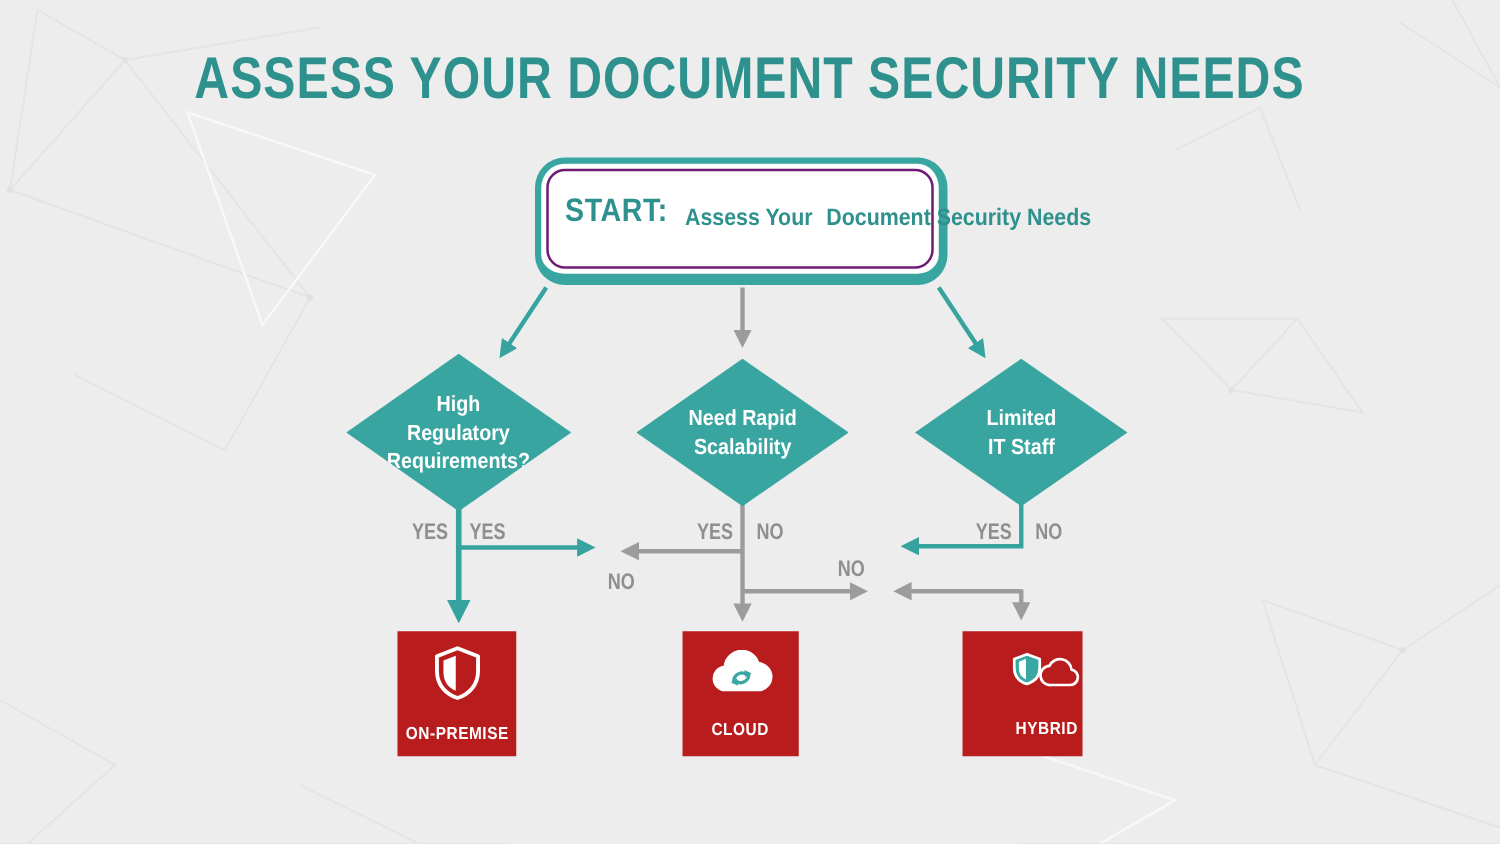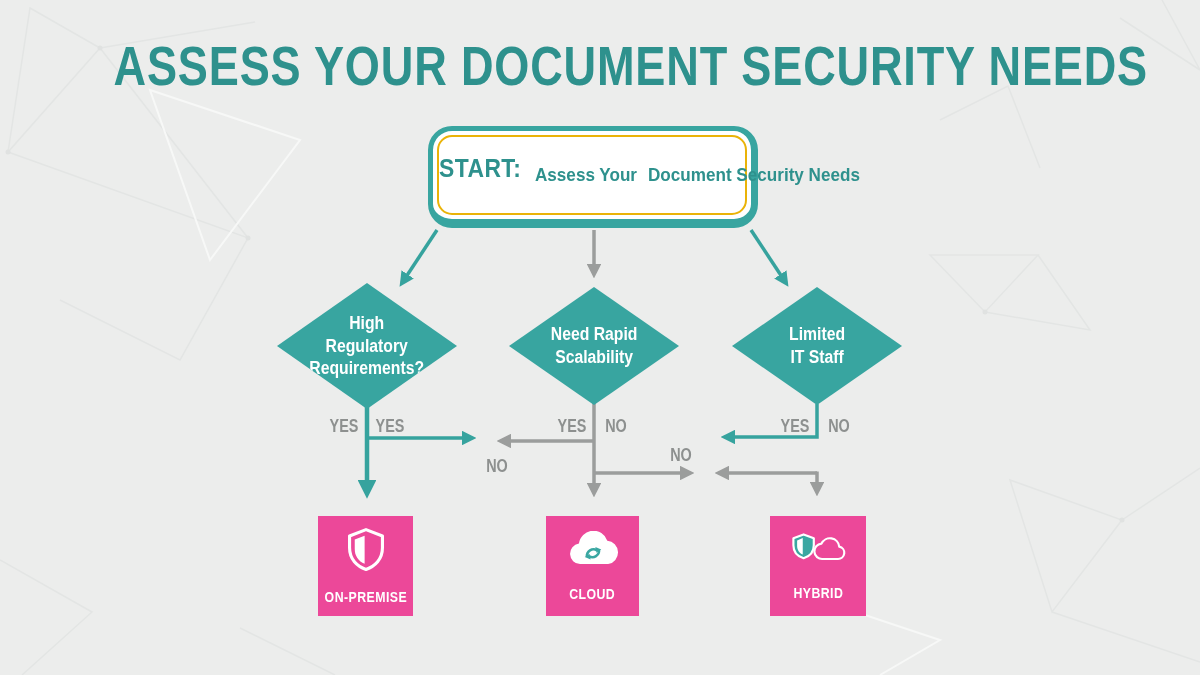--- a/index.html
+++ b/index.html
@@ -4,34 +4,34 @@
 <style>
   html,body{margin:0;padding:0;background:#d8d9d8;}
   .canvas{
     position:relative;width:1200px;height:675px;overflow:hidden;
     background:#ecedec;
     font-family:"Liberation Sans",sans-serif;
   }
   svg.bg{position:absolute;inset:0;z-index:0;}
   .title{
     position:absolute;top:34px;left:0;right:0;margin:0;
-    text-align:right;z-index:2;
-    font-size:55px;font-weight:bold;color:#2e918d;letter-spacing:1px;
+    text-align:center;z-index:2;
+    font-size:47px;font-weight:bold;color:#2e918d;letter-spacing:1px;
     white-space:nowrap;
   }
   .title .cx{display:inline-block;transform:scaleX(.82);transform-origin:center;}
   
   .start-node{
     position:absolute;left:428px;top:126px;width:330px;height:102px;z-index:2;
     background:#fff;border:5px solid #38a5a0;border-bottom-width:9px;border-right-width:7px;
     border-radius:24px;box-sizing:border-box;
   }
   .start-inner{
-    position:absolute;inset:4px;border:2px solid #eab308;border-radius:15px;
-    display:flex;align-items:center;box-sizing:border-box;
+    position:absolute;inset:4px;border:2px solid #701a75;border-radius:15px;
+    display:flex;align-items:center;padding-left:13px;box-sizing:border-box;
   }
   .start-prefix{font-size:26px;font-weight:bold;color:#2e918d;letter-spacing:.5px;
     display:inline-block;transform:scaleX(.88);transform-origin:left center;margin-top:-14px;}
   .start-lines{display:flex;flex-direction:row;margin-left:2px;line-height:1.25;}
   .start-lines span{font-size:19px;font-weight:bold;color:#2e918d;
     display:inline-block;transform:scaleX(.9);transform-origin:left center;white-space:nowrap;}
   
   svg.connectors{position:absolute;inset:0;z-index:1;}
   
   .diamond{
@@ -45,26 +45,26 @@
   #d1{left:277px;top:283px;width:180px;height:126px;}
   #d2{left:509px;top:287px;width:170px;height:118px;}
   #d3{left:732px;top:287px;width:170px;height:118px;}
   
   .ynlabel{
     position:absolute;z-index:2;color:#8d908f;font-weight:bold;font-size:18px;
     transform:translate(-50%,-50%) scaleX(.8);transform-origin:center;white-space:nowrap;
   }
   
   .outcome{
-    position:absolute;top:516px;height:100px;z-index:2;background:#ec4899;
+    position:absolute;top:505px;height:100px;z-index:2;background:#b91c1c;
     display:flex;flex-direction:column;align-items:center;justify-content:center;gap:17px;
   }
   #o1{left:318px;width:95px;}
   #o2{left:546px;width:93px;align-items:center;}
-  #o3{left:770px;width:96px;}
+  #o3{left:770px;width:96px;align-items:flex-end;}
   .outcome .olabel{color:#fff;font-size:14px;font-weight:bold;letter-spacing:.5px;
     display:inline-block;transform:scaleX(.88);transform-origin:center;white-space:nowrap;}
   .oicon{display:block;}
 </style>
 </head>
 <body>
 
 <div class="canvas">
 
   <svg class="bg" width="1200" height="675" viewBox="0 0 1200 675">

